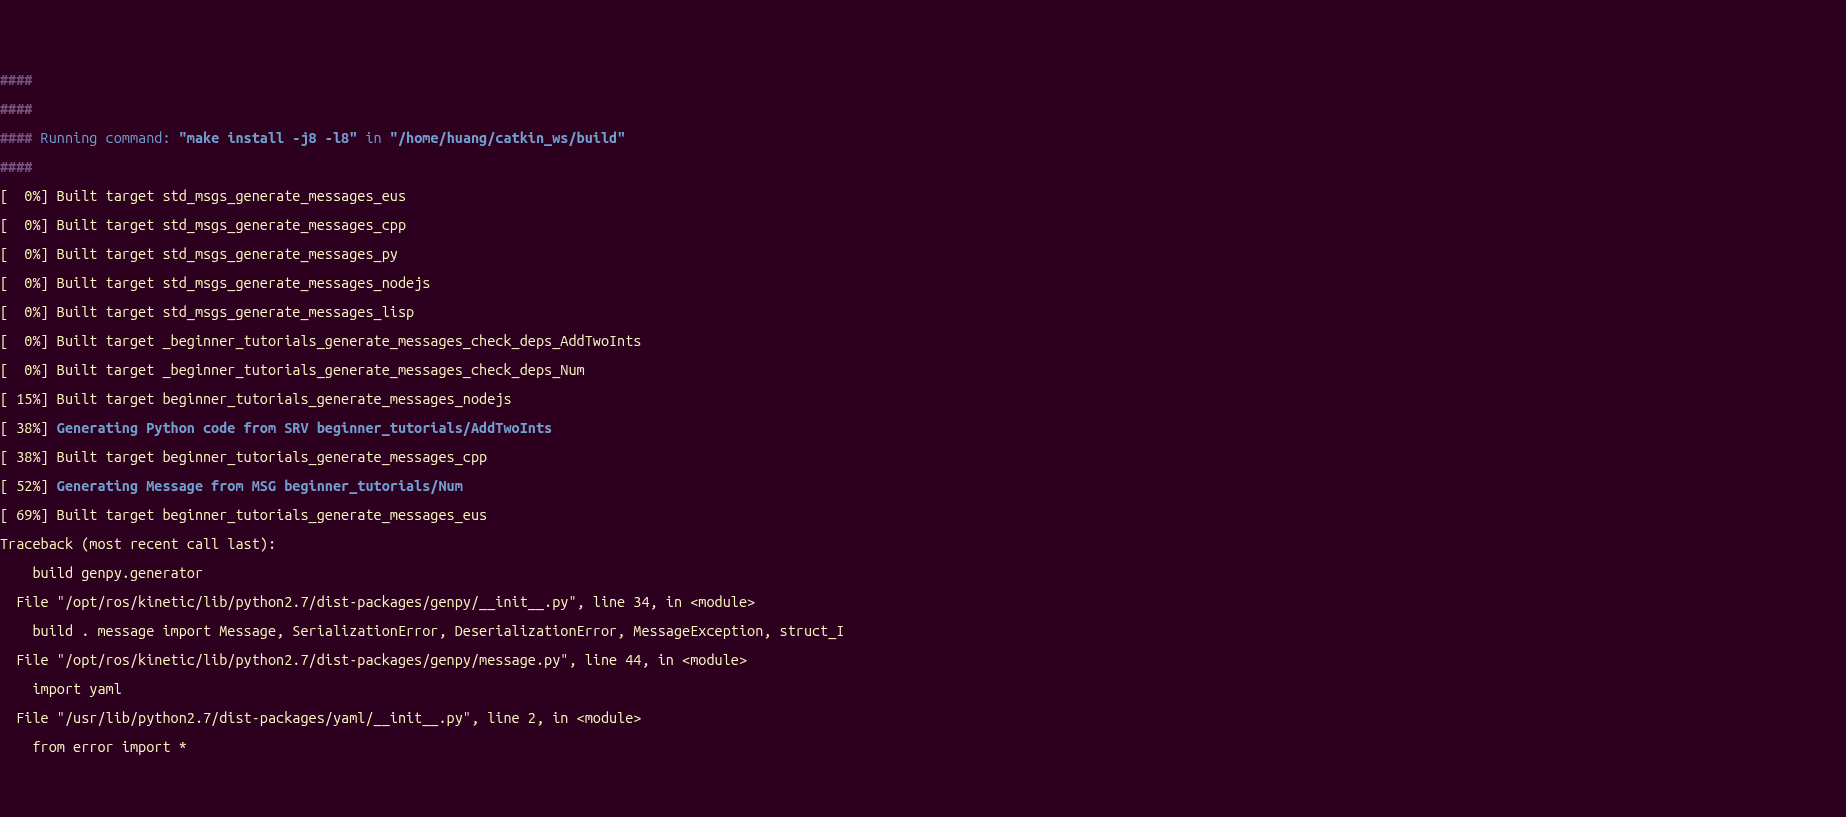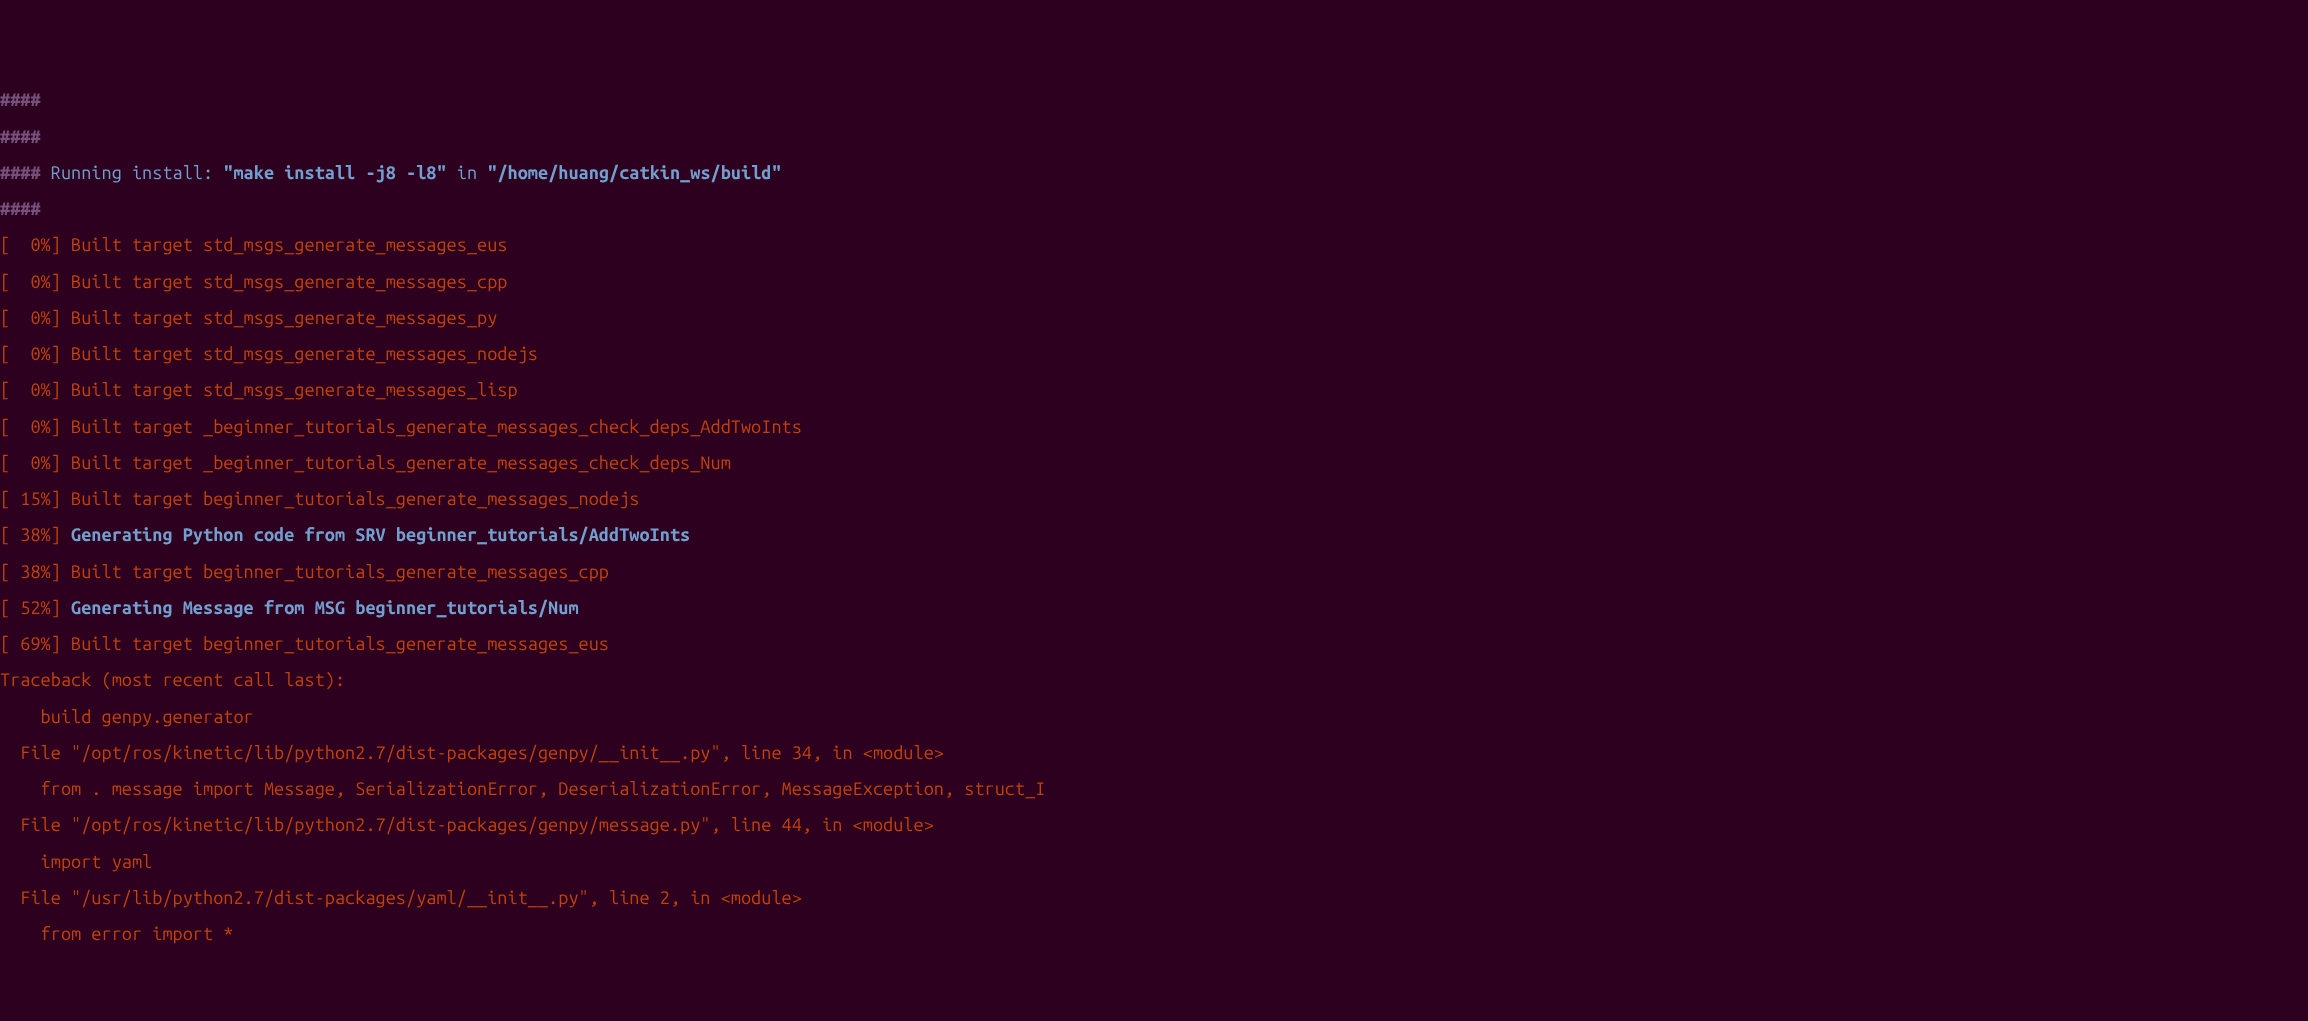--- a/index.html
+++ b/index.html
@@ -11,49 +11,49 @@
     line-height: 14.5px;
     white-space: pre;
     width: 1846px;
     height: 817px;
     overflow: hidden;
     padding: 0;
   }
   .line { display: block; }
   .magenta { color: #75507b; }
   .light-blue { color: #729fcf; }
-  .white { color: #c2410c; }
+  .white { color: #fef9c3; }
   .bold { font-weight: bold; }
 </style>
 </head>
 <body>
 
 
 
 <div>
 <span class="line magenta bold">####</span>
 <span class="line magenta bold">####</span>
-<span class="line"><span class="magenta bold">#### </span><span class="light-blue">Running install:</span><span> </span><span class="light-blue bold">"make install -j8 -l8"</span><span> </span><span class="light-blue">in</span><span> </span><span class="light-blue bold">"/home/huang/catkin_ws/build"</span></span>
+<span class="line"><span class="magenta bold">#### </span><span class="light-blue">Running command:</span><span> </span><span class="light-blue bold">"make install -j8 -l8"</span><span> </span><span class="light-blue">in</span><span> </span><span class="light-blue bold">"/home/huang/catkin_ws/build"</span></span>
 <span class="line magenta bold">####</span>
 <span class="line white">[  0%] Built target std_msgs_generate_messages_eus</span>
 <span class="line white">[  0%] Built target std_msgs_generate_messages_cpp</span>
 <span class="line white">[  0%] Built target std_msgs_generate_messages_py</span>
 <span class="line white">[  0%] Built target std_msgs_generate_messages_nodejs</span>
 <span class="line white">[  0%] Built target std_msgs_generate_messages_lisp</span>
 <span class="line white">[  0%] Built target _beginner_tutorials_generate_messages_check_deps_AddTwoInts</span>
 <span class="line white">[  0%] Built target _beginner_tutorials_generate_messages_check_deps_Num</span>
 <span class="line white">[ 15%] Built target beginner_tutorials_generate_messages_nodejs</span>
 <span class="line"><span class="white">[ 38%] </span><span class="light-blue bold">Generating Python code from SRV beginner_tutorials/AddTwoInts</span></span>
 <span class="line white">[ 38%] Built target beginner_tutorials_generate_messages_cpp</span>
 <span class="line"><span class="white">[ 52%] </span><span class="light-blue bold">Generating Message from MSG beginner_tutorials/Num</span></span>
 <span class="line white">[ 69%] Built target beginner_tutorials_generate_messages_eus</span>
 <span class="line white">Traceback (most recent call last):</span>
 <span class="line white">    build genpy.generator</span>
 <span class="line white">  File "/opt/ros/kinetic/lib/python2.7/dist-packages/genpy/__init__.py", line 34, in &lt;module&gt;</span>
-<span class="line white">    from . message import Message, SerializationError, DeserializationError, MessageException, struct_I</span>
+<span class="line white">    build . message import Message, SerializationError, DeserializationError, MessageException, struct_I</span>
 <span class="line white">  File "/opt/ros/kinetic/lib/python2.7/dist-packages/genpy/message.py", line 44, in &lt;module&gt;</span>
 <span class="line white">    import yaml</span>
 <span class="line white">  File "/usr/lib/python2.7/dist-packages/yaml/__init__.py", line 2, in &lt;module&gt;</span>
 <span class="line white">    from error import *</span>
 
 
 
 
 
 

